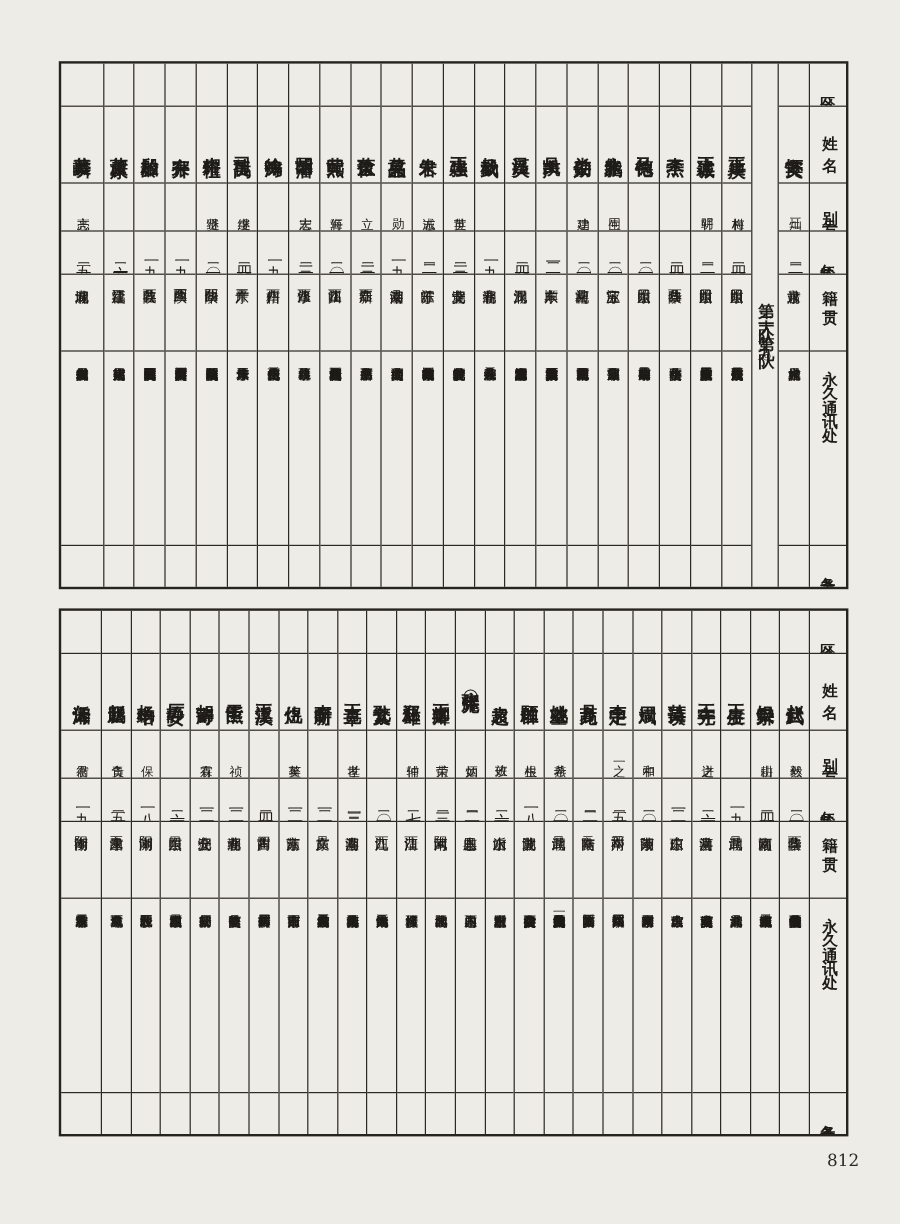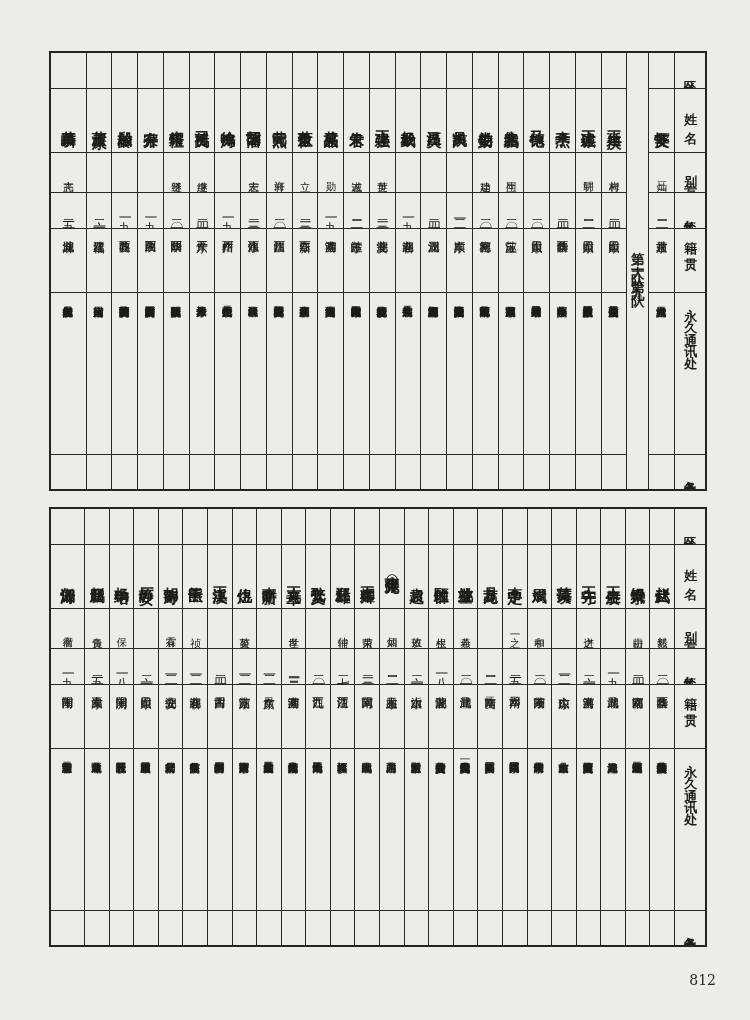--- a/index.html
+++ b/index.html
@@ -48,21 +48,21 @@
   .entry .r-address .vtext{font-size:10.5px;line-height:12px;max-height:152px;}
   .header .cell .vtext{font-size:13px;font-weight:700;}
   .header .r-name .vtext{letter-spacing:18px;}
   .header .r-alias .vtext{letter-spacing:8px;}
   .header .r-origin .vtext{letter-spacing:16px;}
   .header .r-address .vtext{letter-spacing:12px;}
   .header .r-division .vtext,.header .r-age .vtext,.header .r-note .vtext{letter-spacing:1px;font-size:12.5px;}
   .division-note{font-size:13.5px;font-weight:700;letter-spacing:7px;}
   .mark{font-size:9px;margin-top:2px;}
   .page-number{
-    position:absolute;right:34px;bottom:32px;
+    position:absolute;right:34px;bottom:44px;
     font-family:"DejaVu Serif",serif;font-size:14px;color:#2a2824;margin-top:27px;
   }
 </style>
 </head>
 <body>
 
 <div class="page">
   <section class="reg-table" id="table-0">
       <div class="col header">
         <div class="cell r-division">

